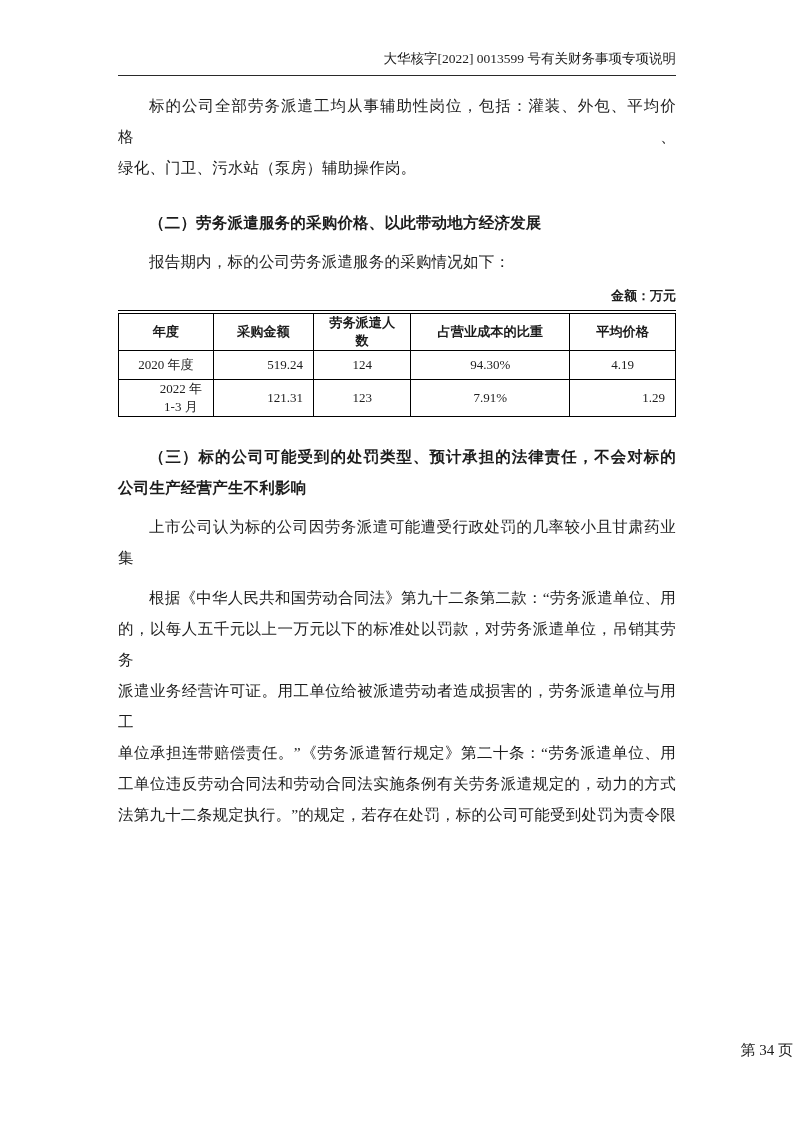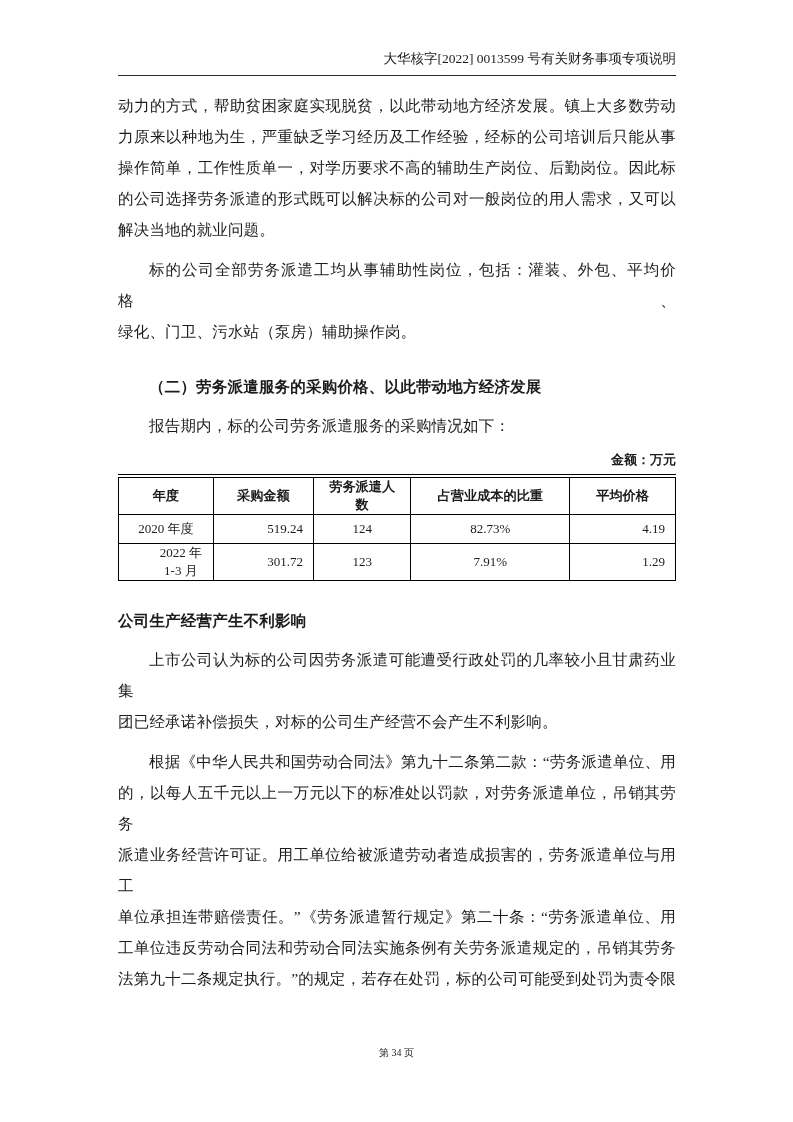--- a/index.html
+++ b/index.html
@@ -37,39 +37,32 @@
   .table-wrap { border-top:1px solid #000; padding-top:2px; margin:0 0 6px 0; }
   table.data-table {
     width:100%; border-collapse:collapse;
     font-size:13px; table-layout:fixed;
   }
   table.data-table th, table.data-table td { border:1px solid #000; padding:0 10px; overflow:hidden; }
   table.data-table th { font-weight:bold; height:31px; text-align:center; font-size:13.2px; }
   table.data-table td { height:28px; }
   .doc-footer {
     position:absolute; bottom:62px; left:0; right:0;
-    text-align:center; font-size:10px;
+    text-align:right; font-size:15px;
   }
 </style>
 </head>
 <body>
 
 <div class="page">
   <div class="doc-header">
     <span>大华核字[2022] 0013599 号有关财务事项专项说明</span>
   </div>
 
   <div class="content" id="content">
-      <div class="para">
-        <div class="line">动力的方式，帮助贫困家庭实现脱贫，以此带动地方经济发展。镇上大多数劳动</div>
-        <div class="line">力原来以种地为生，严重缺乏学习经历及工作经验，经标的公司培训后只能从事</div>
-        <div class="line">操作简单，工作性质单一，对学历要求不高的辅助生产岗位、后勤岗位。因此标</div>
-        <div class="line">的公司选择劳务派遣的形式既可以解决标的公司对一般岗位的用人需求，又可以</div>
-        <div class="line last">解决当地的就业问题。</div>
-      </div>
       <div class="para">
         <div class="line indent">标的公司全部劳务派遣工均从事辅助性岗位，包括：灌装、外包、平均价格、</div>
         <div class="line last">绿化、门卫、污水站（泵房）辅助操作岗。</div>
       </div>
       <div class="heading">
         <div class="line indent last">（二）劳务派遣服务的采购价格、以此带动地方经济发展</div>
       </div>
       <div class="para">
         <div class="line indent last">报告期内，标的公司劳务派遣服务的采购情况如下：</div>
       </div>
@@ -90,46 +83,46 @@
               <th>劳务派遣人数</th>
               <th>占营业成本的比重</th>
               <th>平均价格</th>
             </tr>
           </thead>
           <tbody>
             <tr>
               <td style="text-align: center;">2020 年度</td>
               <td style="text-align: right;">519.24</td>
               <td style="text-align: center;">124</td>
-              <td style="text-align: center;">82.73%</td>
-              <td style="text-align: right;">4.19</td>
+              <td style="text-align: center;">94.30%</td>
+              <td style="text-align: center;">4.19</td>
             </tr>
             <tr>
               <td style="text-align: center; padding-left: 40px;">2022 年 1-3 月</td>
-              <td style="text-align: right;">301.72</td>
+              <td style="text-align: right;">121.31</td>
               <td style="text-align: center;">123</td>
               <td style="text-align: center;">7.91%</td>
               <td style="text-align: right;">1.29</td>
             </tr>
           </tbody>
         </table>
       </div>
       <div class="heading">
+        <div class="line indent">（三）标的公司可能受到的处罚类型、预计承担的法律责任，不会对标的</div>
         <div class="line last">公司生产经营产生不利影响</div>
       </div>
       <div class="para">
         <div class="line indent">上市公司认为标的公司因劳务派遣可能遭受行政处罚的几率较小且甘肃药业集</div>
-        <div class="line last">团已经承诺补偿损失，对标的公司生产经营不会产生不利影响。</div>
       </div>
       <div class="para">
         <div class="line indent">根据《中华人民共和国劳动合同法》第九十二条第二款：“劳务派遣单位、用</div>
         <div class="line">的，以每人五千元以上一万元以下的标准处以罚款，对劳务派遣单位，吊销其劳务</div>
         <div class="line">派遣业务经营许可证。用工单位给被派遣劳动者造成损害的，劳务派遣单位与用工</div>
         <div class="line">单位承担连带赔偿责任。”《劳务派遣暂行规定》第二十条：“劳务派遣单位、用</div>
-        <div class="line">工单位违反劳动合同法和劳动合同法实施条例有关劳务派遣规定的，吊销其劳务</div>
+        <div class="line">工单位违反劳动合同法和劳动合同法实施条例有关劳务派遣规定的，动力的方式</div>
         <div class="line">法第九十二条规定执行。”的规定，若存在处罚，标的公司可能受到处罚为责令限</div>
       </div>
     </div>
 
   <div class="doc-footer">
     <span>第 34 页</span>
   </div>
 </div>
 
 </body></html>

